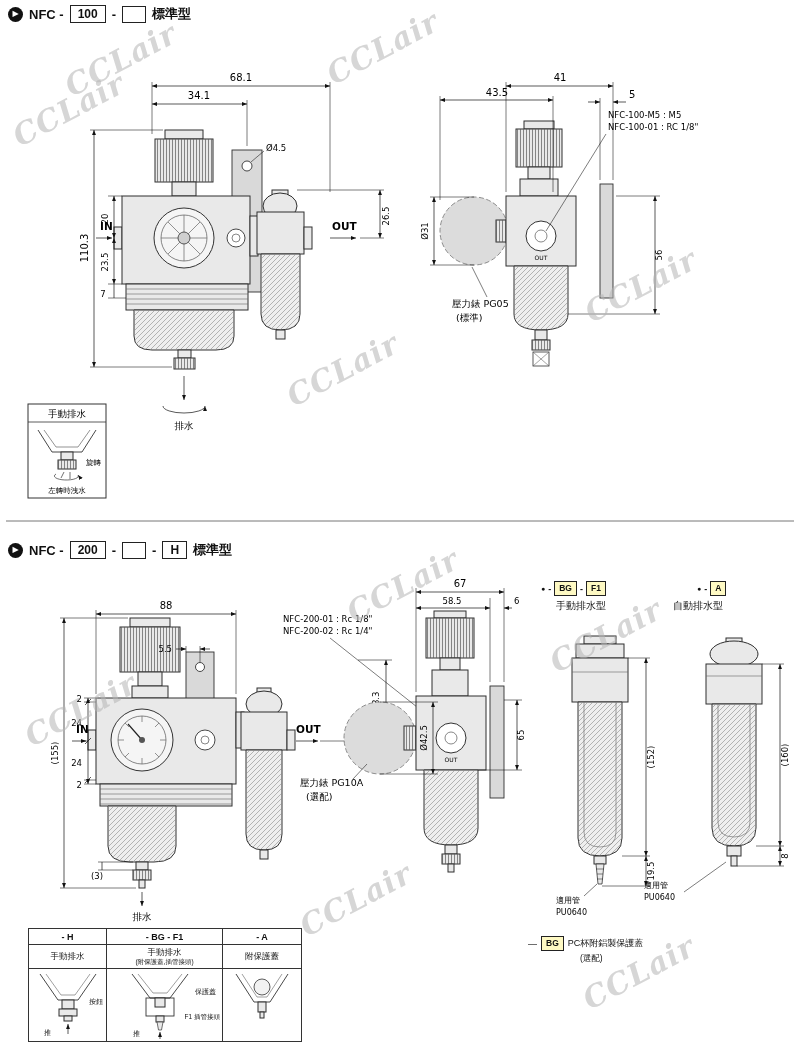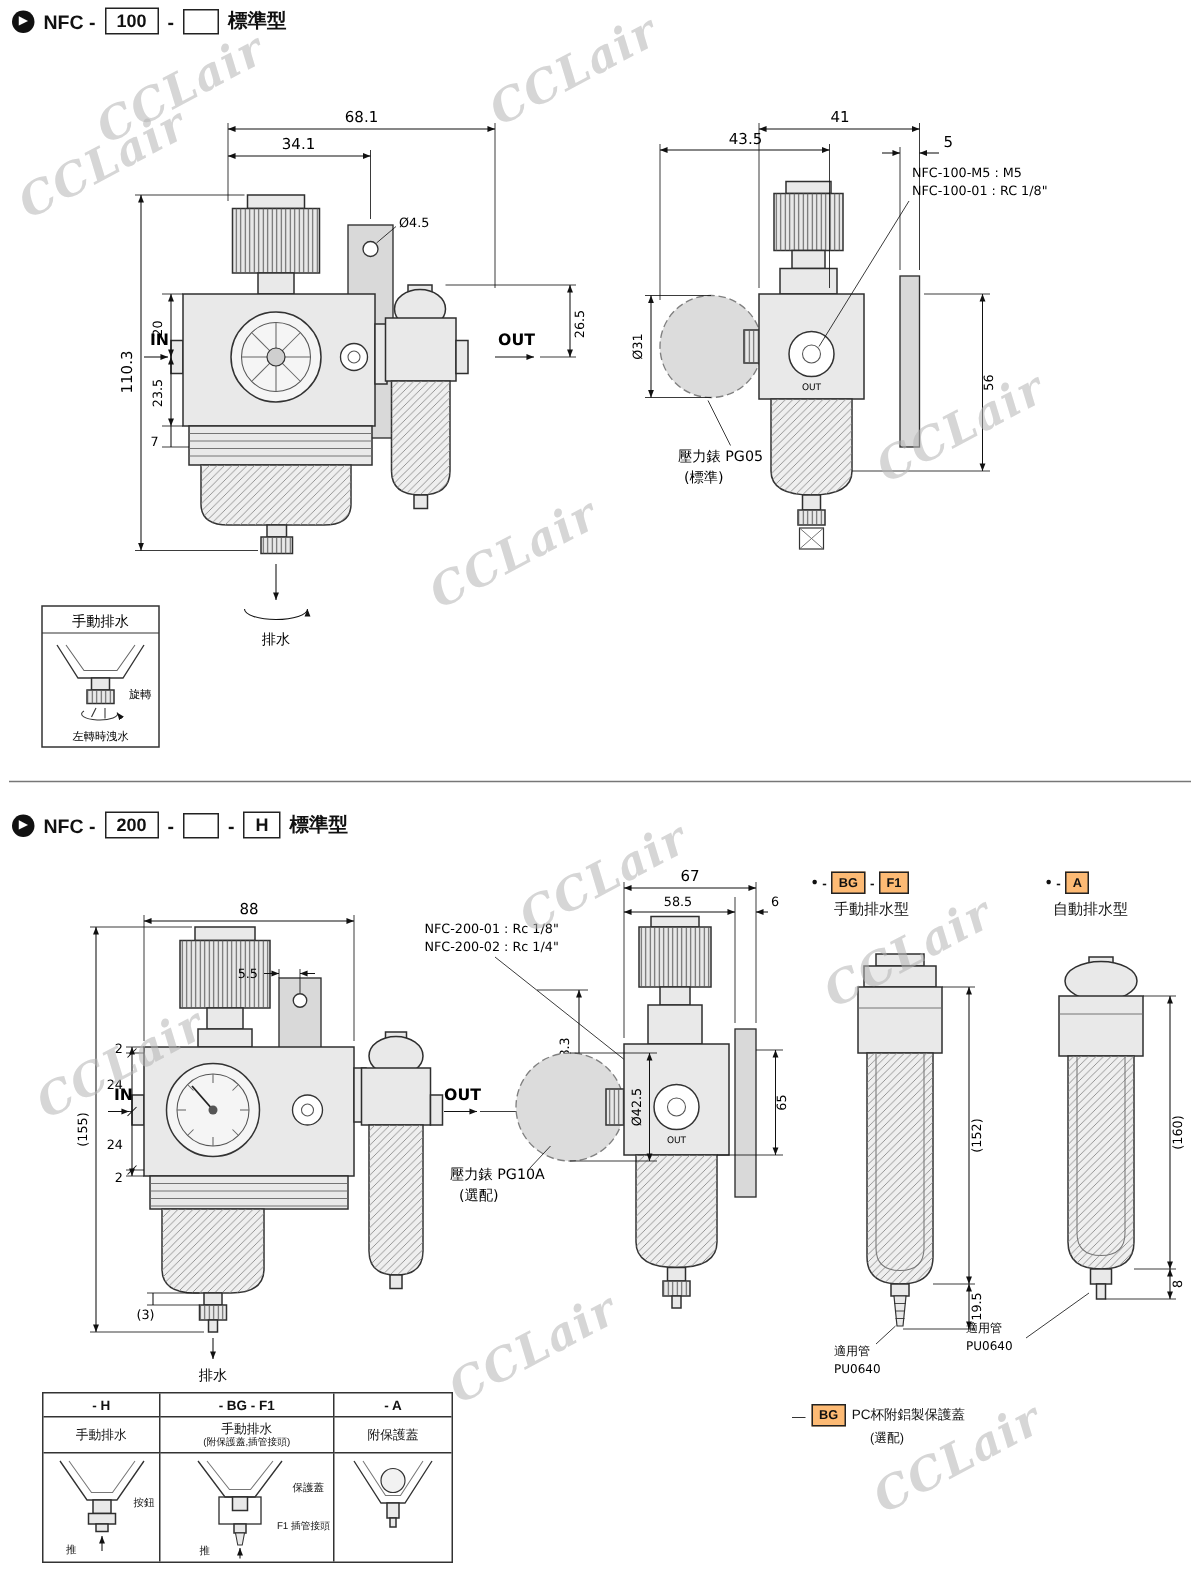--- a/index.html
+++ b/index.html
@@ -29,21 +29,21 @@
          font-size:13px; font-weight:bold; white-space:nowrap; }
   .bullet { width:15px; height:15px; border-radius:50%; background:#111; color:#fff;
             display:inline-flex; align-items:center; justify-content:center;
             font-size:8px; line-height:1; }
   .mbox { display:inline-block; border:1.5px solid #222; padding:1px 7px;
           font-size:12px; font-weight:bold; min-width:24px; min-height:17px;
           text-align:center; background:#fff; }
   .subhdr { position:absolute; display:flex; gap:3px; align-items:center;
             font-size:9px; font-weight:bold; white-space:nowrap; }
   .sbox { display:inline-block; border:1px solid #222; padding:0 4px;
-          font-size:8.5px; line-height:13px; font-weight:bold; background:#fdba74; }
+          font-size:8.5px; line-height:13px; font-weight:bold; background:#fef9c3; }
   .dot  { font-size:7px; }
   .subhdr-label { position:absolute; font-size:10px; white-space:nowrap;text-align:center; }
   .note-line { position:absolute; display:flex; gap:4px; align-items:center;
                font-size:9px; white-space:nowrap; }
   .note-sub { position:absolute; font-size:8.5px; }
 
   .wm { position:absolute; font-family:"DejaVu Serif","Liberation Serif",serif;
         font-style:italic; font-weight:bold; font-size:30px; letter-spacing:1px;
         color:#b5b5b5; opacity:0.55; transform:rotate(-28deg);
         pointer-events:none; white-space:nowrap; }
@@ -474,21 +474,21 @@
     <span>-</span>
     <span class="sbox">F1</span>
   </div>
   <div class="subhdr-label" style="left:556px; top:599px;">手動排水型</div>
 
   <div class="subhdr" style="left:697px; top:581px;">
     <span class="dot">●</span>
     <span>-</span>
     <span class="sbox">A</span>
   </div>
-  <div class="subhdr-label" style="left:702px; top:599px;">自動排水型</div>
+  <div class="subhdr-label" style="left:673px; top:599px;">自動排水型</div>
 
   <div class="note-line" style="left:528px; top:936px;">
     <span>—</span>
     <span class="sbox">BG</span>
     <span>PC杯附鋁製保護蓋</span>
   </div>
   <div class="note-sub" style="left:580px; top:953px;">(選配)</div>
 
   <div class="opt-table">
     <div class="cell th">- H</div>

